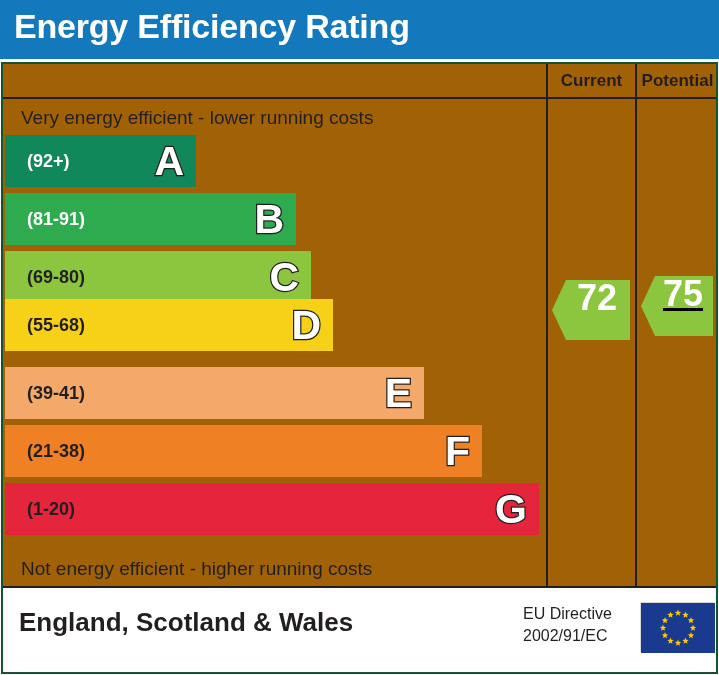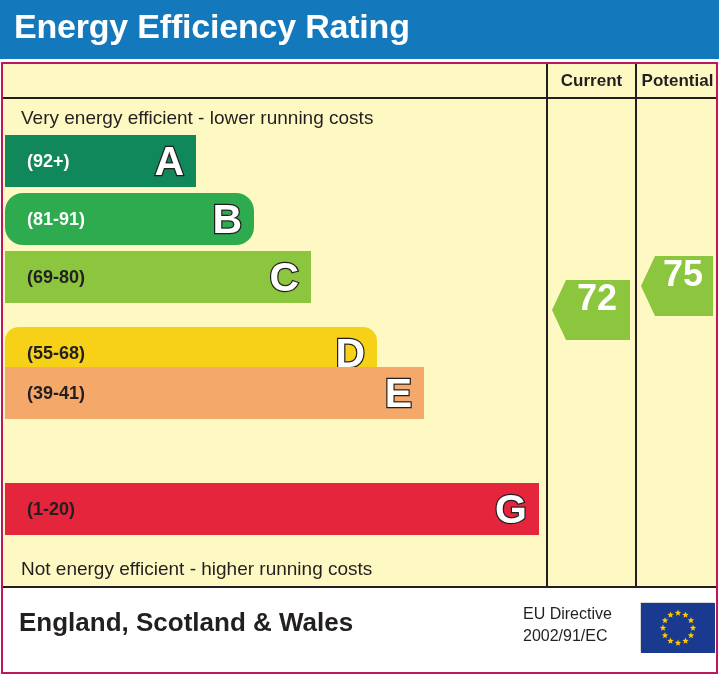--- a/index.html
+++ b/index.html
@@ -31,22 +31,22 @@
     color: #ffffff;
     letter-spacing: -0.2px;
     white-space: nowrap;
   }
 
   
   .grid {
     position: absolute;
     left: 1px; top: 62px;
     width: 717px; height: 612px;
-    border: 2px solid #be185d;
-    background: #fef9c3;
+    border: 2px solid #14532d;
+    background: #a16207;
   }
 
   
   .col-head-row {
     position: absolute;
     left: 0; top: 0;
     width: 100%; height: 35px;
     border-bottom: 2px solid #231f20;
   }
   .col-head {
@@ -192,46 +192,50 @@
     <div class="vdiv d1"></div>
     <div class="vdiv d2"></div>
 
     <div class="caption top">Very energy efficient - lower running costs</div>
 
     <div class="bars">
         <div class="bar light" style="top: 0px; width: 191px; background: rgb(17, 136, 90);">
           <span class="bar-range">(92+)</span>
           <span class="bar-letter">A</span>
         </div>
-        <div class="bar light" style="top: 58px; width: 249px; background: rgb(46, 170, 79); border-radius: 18px;">
+        <div class="bar light" style="top: 58px; width: 291px; background: rgb(46, 170, 79);">
           <span class="bar-range">(81-91)</span>
           <span class="bar-letter">B</span>
         </div>
         <div class="bar dark" style="top: 116px; width: 306px; background: rgb(140, 198, 62);">
           <span class="bar-range">(69-80)</span>
           <span class="bar-letter">C</span>
         </div>
-        <div class="bar dark" style="top: 192px; width: 372px; background: rgb(247, 209, 23); border-radius: 14px;">
+        <div class="bar dark" style="top: 164px; width: 328px; background: rgb(247, 209, 23);">
           <span class="bar-range">(55-68)</span>
           <span class="bar-letter">D</span>
         </div>
         <div class="bar dark" style="top: 232px; width: 419px; background: rgb(244, 169, 106);">
           <span class="bar-range">(39-41)</span>
           <span class="bar-letter">E</span>
         </div>
+        <div class="bar dark" style="top: 290px; width: 477px; background: rgb(239, 128, 35);">
+          <span class="bar-range">(21-38)</span>
+          <span class="bar-letter">F</span>
+        </div>
         <div class="bar dark" style="top: 348px; width: 534px; background: rgb(228, 37, 59);">
           <span class="bar-range">(1-20)</span>
           <span class="bar-letter">G</span>
         </div>
       </div>
 
     <div class="arrow" id="arrow-current" style="left: 549px; top: 216px; width: 78px; background: rgb(140, 198, 62);">
       <span class="arrow-value">72</span>
     </div>
-    <div class="arrow" id="arrow-potential" style="left: 638px; top: 192px; width: 72px; background: rgb(140, 198, 62);">
+    <div class="arrow" id="arrow-potential" style="left: 638px; top: 212px; width: 72px; background: rgb(140, 198, 62); text-decoration: underline;">
       <span class="arrow-value">75</span>
     </div>
 
     <div class="caption bottom">Not energy efficient - higher running costs</div>
 
     <div class="bottom-strip">
       <div class="region-text">England, Scotland &amp; Wales</div>
       <div class="directive">
         <div>EU Directive</div>
         <div>2002/91/EC</div>

